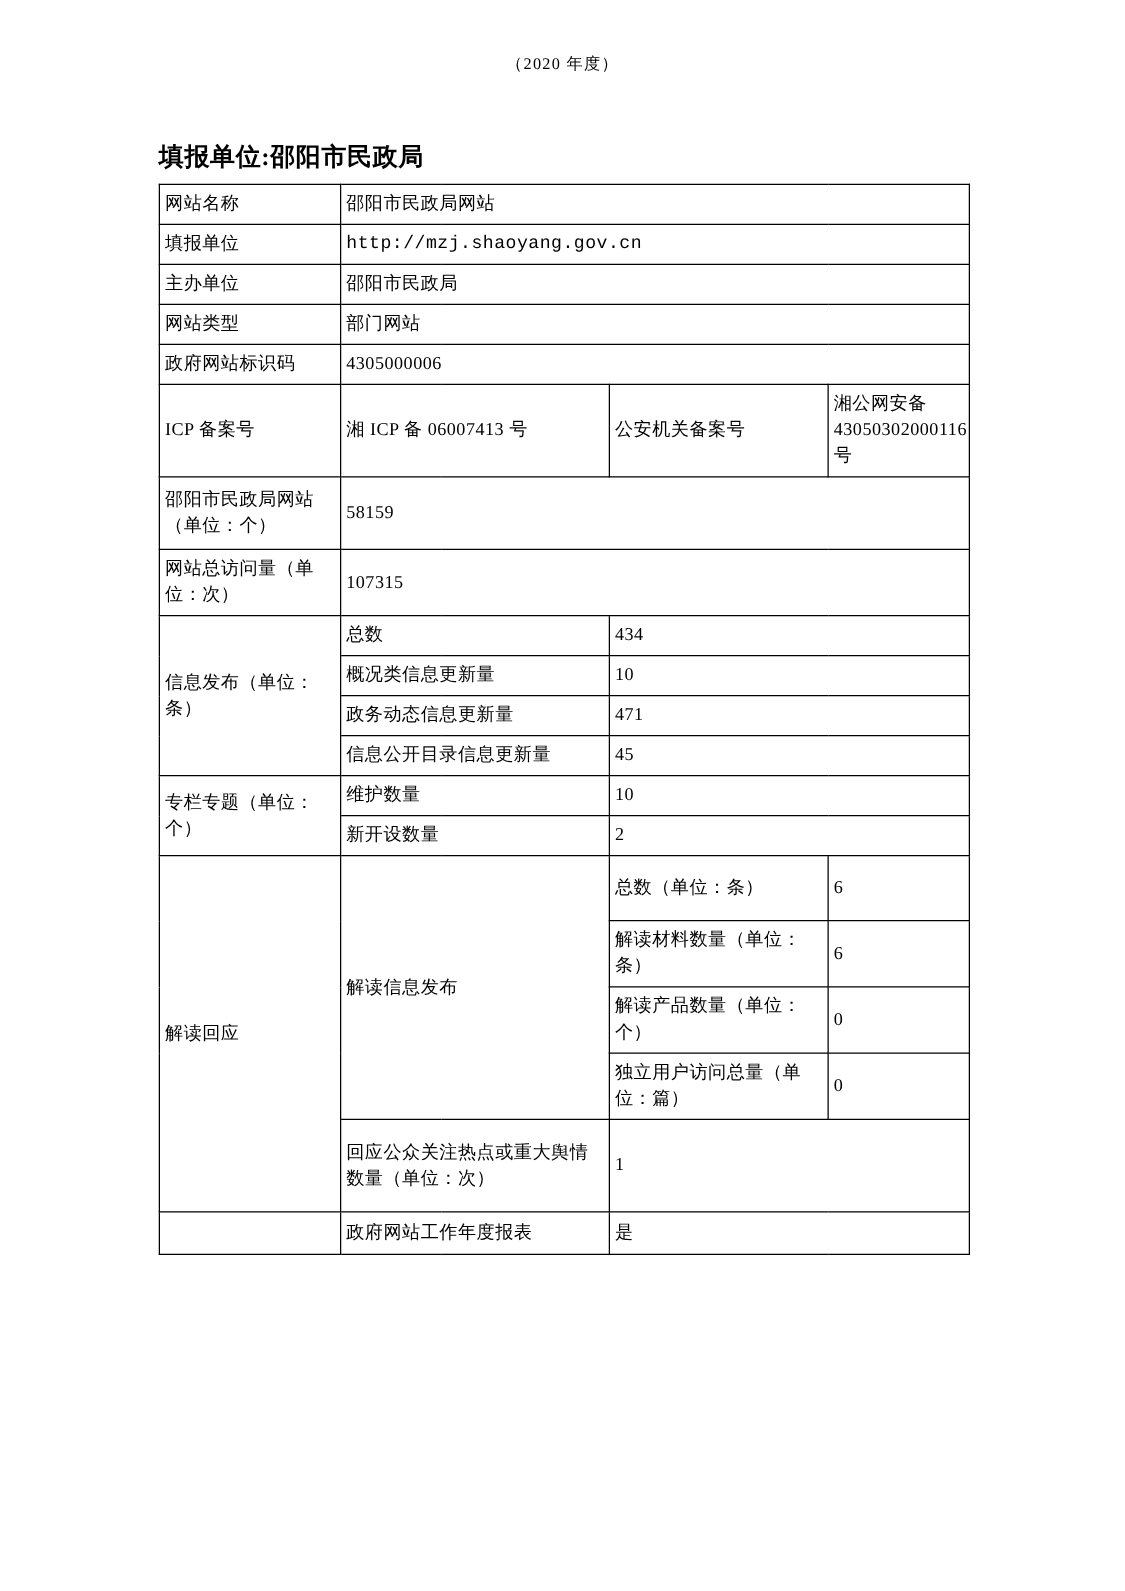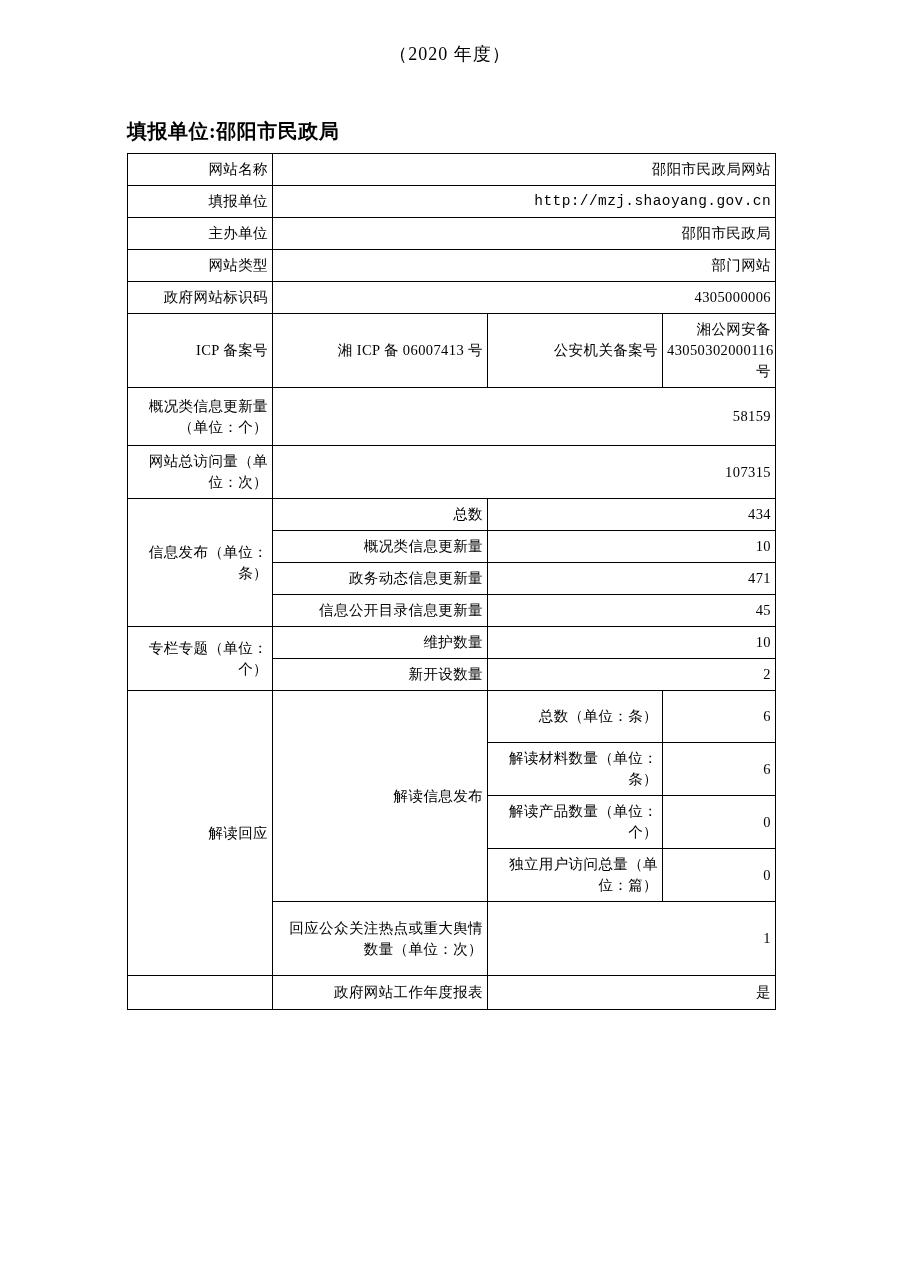--- a/index.html
+++ b/index.html
@@ -25,42 +25,42 @@
     text-align: center;
     font-family: "DejaVu Sans", "Liberation Sans", sans-serif;
     font-weight: bold;
     font-size: 30px;
     letter-spacing: 2px;
     margin-top: 112px;
     line-height: 1.2;
   }
   .doc-subtitle {
     text-align: center;
-    font-size: 18px;
+    font-size: 13px;
     margin-top: 42px;
     letter-spacing: 1px;
   }
   .filler-line {
     margin-top: 52px;
     margin-left: 127px;
     font-size: 20px;
     font-weight: bold;
     letter-spacing: 0.5px;
   }
   table.report {
     border-collapse: collapse;
     margin-left: 127px;
     margin-top: 8px;
     width: 648px;
     table-layout: fixed;
   }
   table.report td {
     border: 1px solid #000000;
     font-size: 14.5px;
-    text-align: right;
+    text-align: left;
     vertical-align: middle;
     padding: 5px 4px;
     line-height: 1.45;
     letter-spacing: 0.4px;
   }
   td.mono {
     font-family: "Liberation Mono", "DejaVu Sans Mono", monospace;
     font-size: 14px;
     letter-spacing: 0;
   }
@@ -115,21 +115,21 @@
       </tr>
 
       <tr style="height:74px">
         <td>ICP 备案号</td>
         <td colspan="2">湘 ICP 备 06007413 号</td>
         <td colspan="2">公安机关备案号</td>
         <td>湘公网安备 43050302000116 号</td>
       </tr>
 
       <tr style="height:58px">
-        <td>概况类信息更新量（单位：个）</td>
+        <td>邵阳市民政局网站（单位：个）</td>
         <td colspan="5" class="num">58159</td>
       </tr>
 
       <tr style="height:52px">
         <td>网站总访问量（单位：次）</td>
         <td colspan="5" class="num">107315</td>
       </tr>
 
       <tr class="r-h34">
         <td rowspan="4">信息发布（单位：条）</td>

